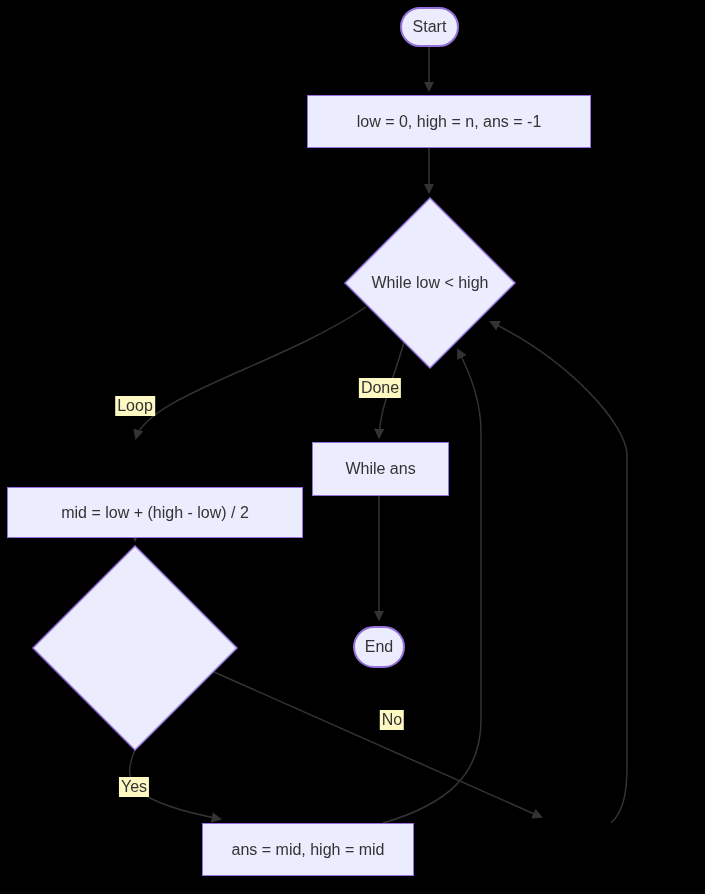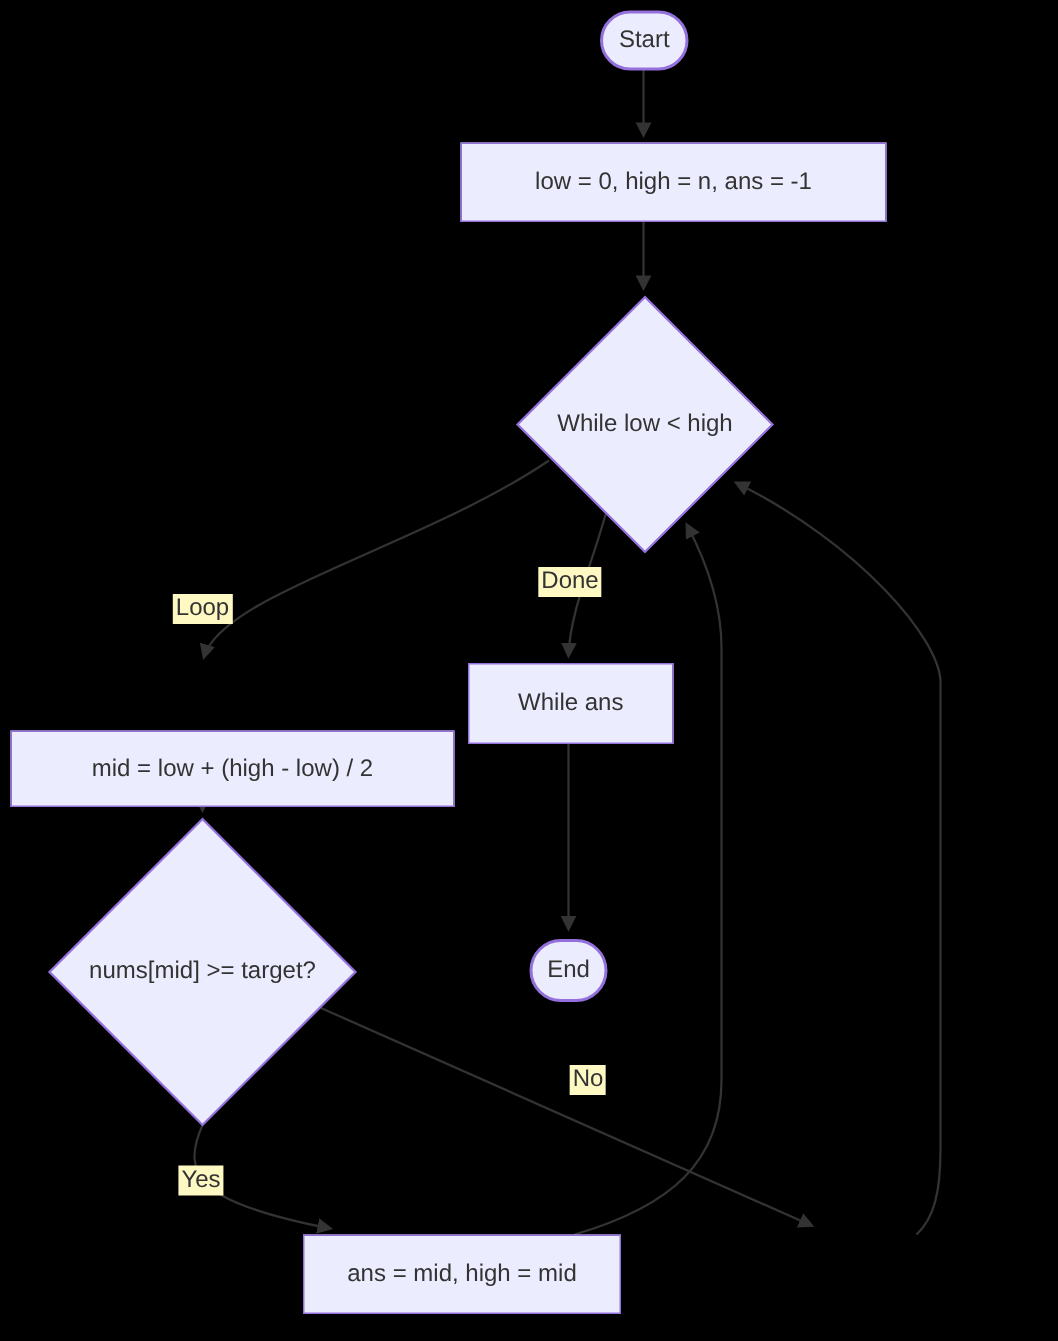--- a/index.html
+++ b/index.html
@@ -107,21 +107,20 @@
   </div>
 
   <div class="node" style="left:312px; top:442px; width:137px; height:54px;">
     <span>While ans</span>
   </div>
 
   <div class="node stadium" style="left:353px; top:626px; width:52px; height:42px;">
     <span>End</span>
   </div>
 
-  <div class="diamond-label" style="left:35px; top:628px; width:200px; height:40px;">nums[mid] &gt;= target?</div>
 
   <div class="node" style="left:202px; top:823px; width:212px; height:53px;align-items:center;">
     <span>ans = mid, high = mid</span>
   </div>
 
 
   <div class="edge-label" style="left:135px; top:406px;">Loop</div>
   <div class="edge-label" style="left:380px; top:388px;">Done</div>
   <div class="edge-label" style="left:134px; top:787px;">Yes</div>
   <div class="edge-label" style="left:392px; top:720px;">No</div>

